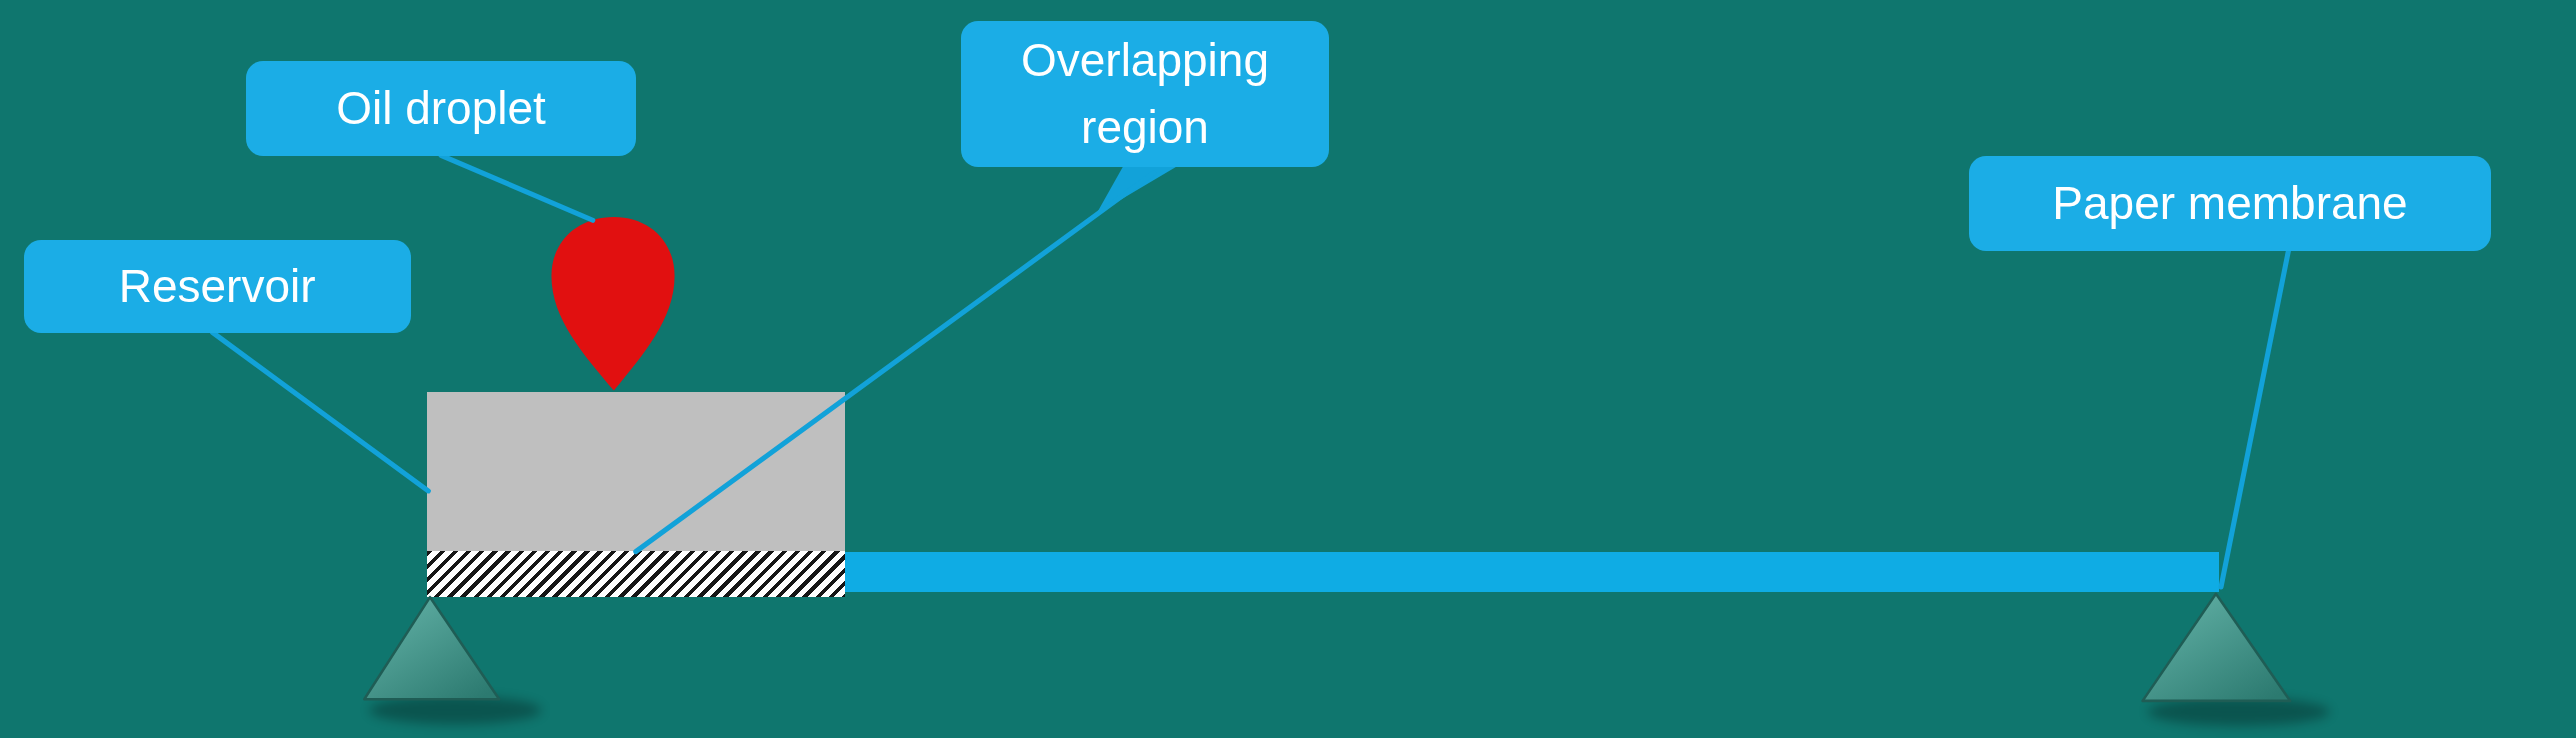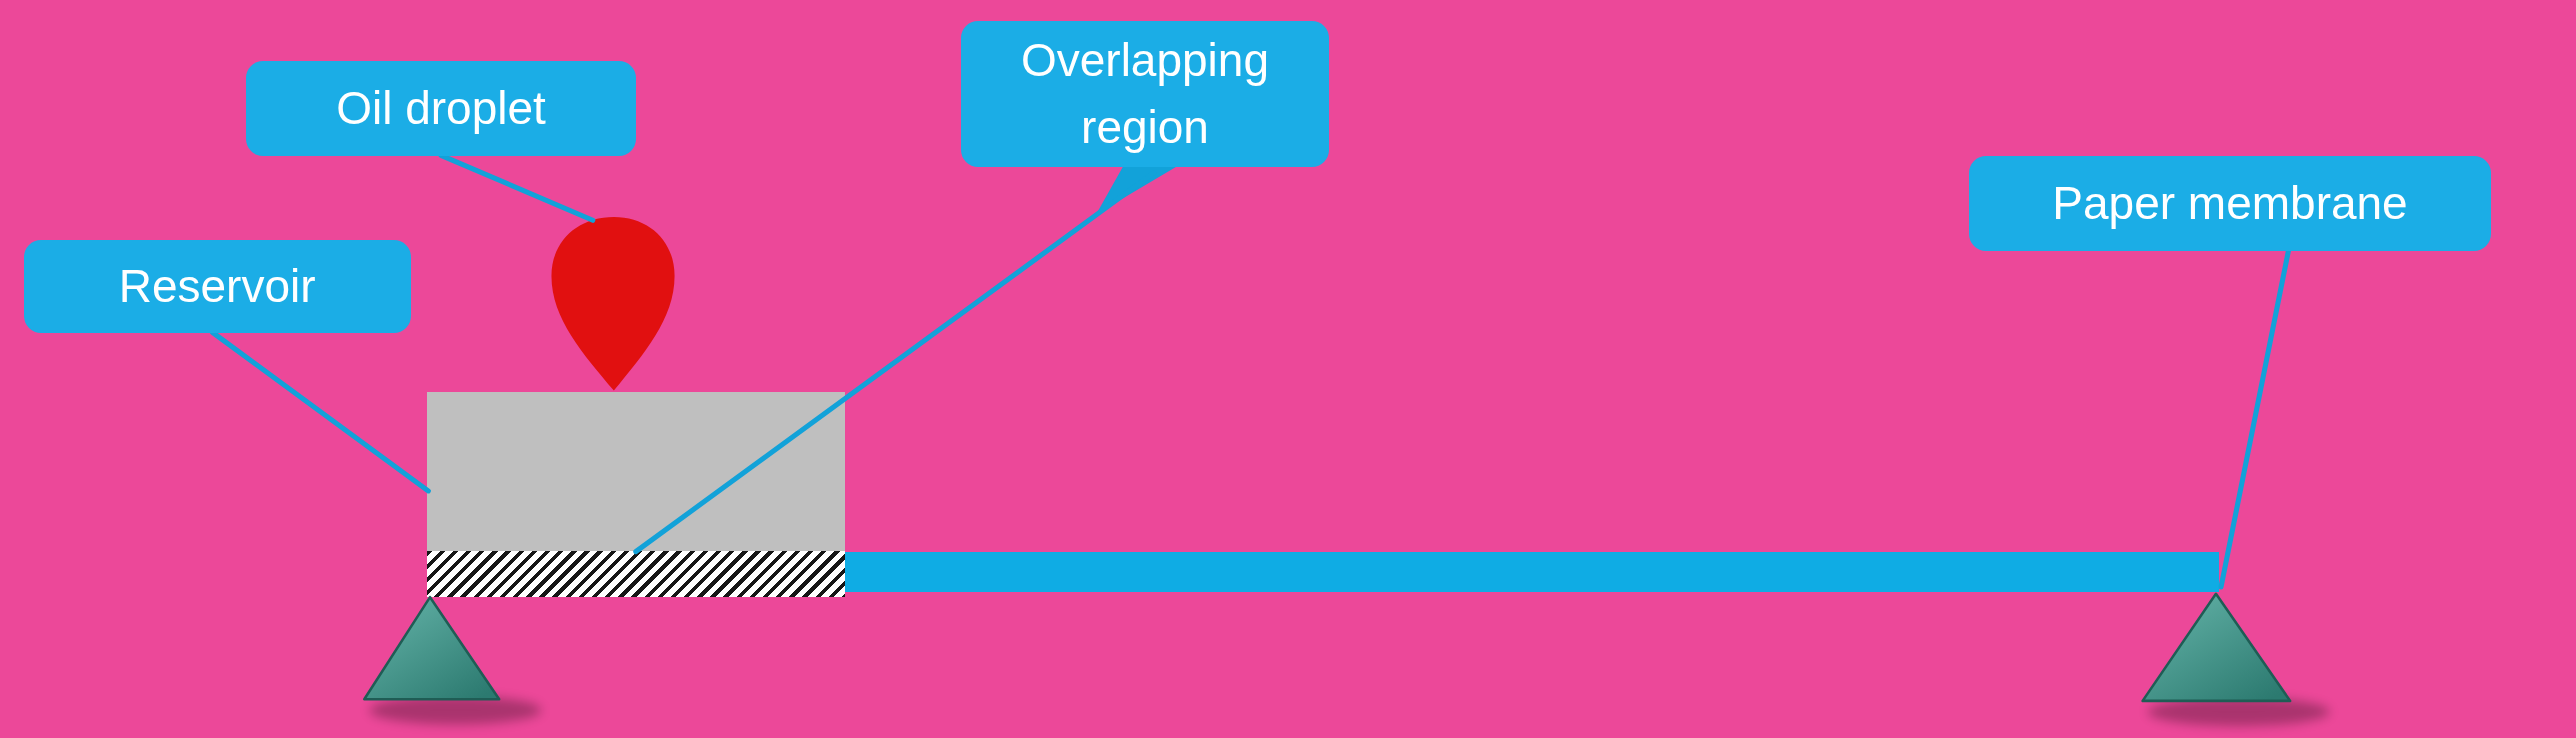--- a/index.html
+++ b/index.html
@@ -12,21 +12,21 @@
     --hatch-background:#FFFFFF;
     --droplet-fill:#E11010;
     --support-light:#67B6AB;
     --support-dark:#2C7A70;
     --support-edge:#1F5D55;
   }
   html,body{margin:0;padding:0;background:#FFFFFF;}
   .canvas{
     position:relative;
     width:2576px;height:739px;
-    background:#ec4899;
+    background:#0f766e;
     overflow:hidden;
     font-family:"Liberation Sans","DejaVu Sans",sans-serif;
   }
   .shape{position:absolute;}
   .reservoir-rect{
     left:427px;top:392px;width:418px;height:159px;
     background:var(--reservoir-fill,#BFBFBF);
   }
   .overlap-hatch{
     left:427px;top:551px;width:418px;height:46px;

